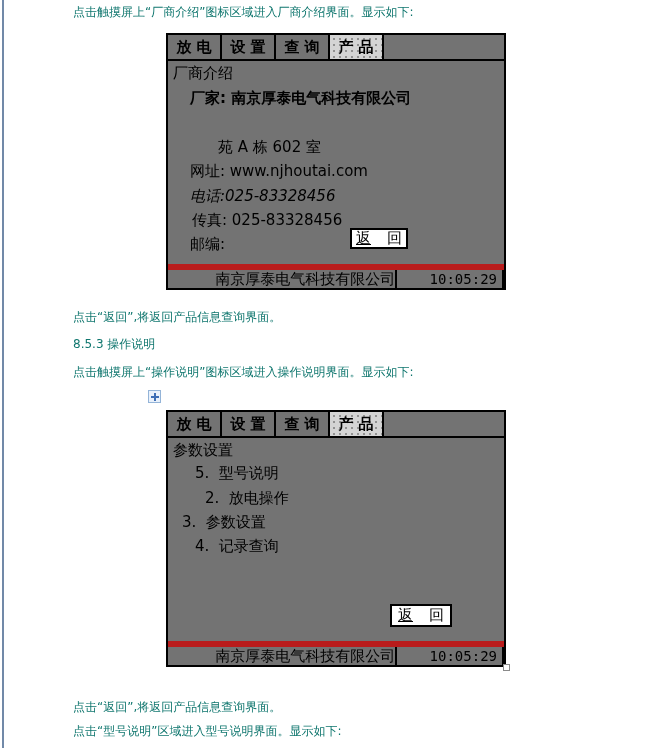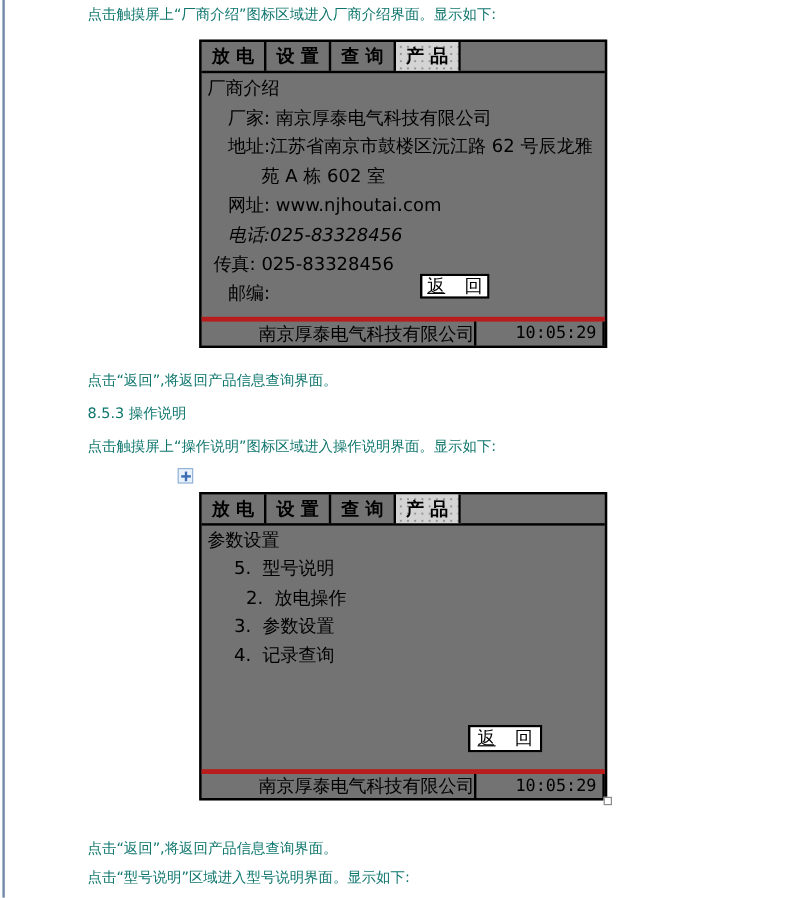--- a/index.html
+++ b/index.html
@@ -56,21 +56,21 @@
     position:absolute;
     border:2px solid #000; background:#fff;
     display:flex; align-items:center; justify-content:center;
     font-size:15px; white-space:pre; cursor:default;
   }
   .return-btn .key { text-decoration:underline; }
   .return-btn .gap { display:inline-block; width:16px; }
 
   .statusbar {
     position:absolute; left:0; right:0; bottom:0; height:24px;
-    border-top:4px solid #b91c1c;
+    border-top:6px solid #b91c1c;
     display:flex; align-items:stretch;padding-left:48px;
   }
   .status-cell {
     display:flex; align-items:center; justify-content:center;
     white-space:pre; overflow:hidden;
   }
   .cell-company { width:182px; border-right:2px solid #000; font-size:15px; }
   .cell-time    { width:80px;  border-right:2px solid #000; font-family:"DejaVu Sans Mono", monospace; font-size:14px;margin-left:28px; }
   .cell-signal  { flex:1; font-family:"DejaVu Sans Mono", monospace; font-size:14px; letter-spacing:-1px; }
 
@@ -105,26 +105,25 @@
     <div class="tabbar">
       <div class="tab">放 电</div>
       <div class="tab">设 置</div>
       <div class="tab">查 询</div>
       <div class="tab active">产 品</div>
       <div class="tab-filler"></div>
     </div>
 
     <div class="s-title" style="top:29px;">厂商介绍</div>
 
-    <div class="s-line" style="left:22px; top:54px;">厂家: 南京厚泰电气科技有限公司</div>
-    <div class="s-line" style="left:22px; top:78px;">地址:江苏省南京市鼓楼区沅江路 62 号辰龙雅</div>
+    <div class="s-line" style="left:22px; top:54px;font-weight:bold;">厂家: 南京厚泰电气科技有限公司</div>
     <div class="s-line" style="left:50px; top:103px;">苑 A 栋 602 室</div>
     <div class="s-line" style="left:22px; top:127px;">网址: www.njhoutai.com</div>
     <div class="s-line" style="left:22px; top:152px;font-style:italic;">电话:025-83328456</div>
-    <div class="s-line" style="left:10px; top:176px;">传真: 025-83328456</div>
+    <div class="s-line" style="left:24px; top:176px;">传真: 025-83328456</div>
     <div class="s-line" style="left:22px; top:200px;">邮编:</div>
 
     <div class="return-btn" style="left:182px; top:193px; width:58px; height:21px;">
       <span class="key">返</span><span class="gap"></span><span>回</span>
     </div>
 
     <div class="statusbar">
       <div class="status-cell cell-company">南京厚泰电气科技有限公司</div>
       <div class="status-cell cell-time">10:05:29</div>
       <div class="status-cell cell-signal">----</div>
@@ -146,21 +145,21 @@
       <div class="tab">设 置</div>
       <div class="tab">查 询</div>
       <div class="tab active">产 品</div>
       <div class="tab-filler"></div>
     </div>
 
     <div class="s-title" style="top:29px;">参数设置</div>
 
     <div class="s-line" style="left:27px; top:52px;">5.  型号说明</div>
     <div class="s-line" style="left:37px; top:77px;">2.  放电操作</div>
-    <div class="s-line" style="left:27px; top:101px;">3.  参数设置</div>
+    <div class="s-line" style="left:14px; top:101px;">3.  参数设置</div>
     <div class="s-line" style="left:27px; top:125px;text-align:right;">4.  记录查询</div>
 
     <div class="return-btn" style="left:222px; top:192px; width:62px; height:23px;">
       <span class="key">返</span><span class="gap"></span><span>回</span>
     </div>
 
     <div class="statusbar">
       <div class="status-cell cell-company">南京厚泰电气科技有限公司</div>
       <div class="status-cell cell-time">10:05:29</div>
       <div class="status-cell cell-signal">----</div>

